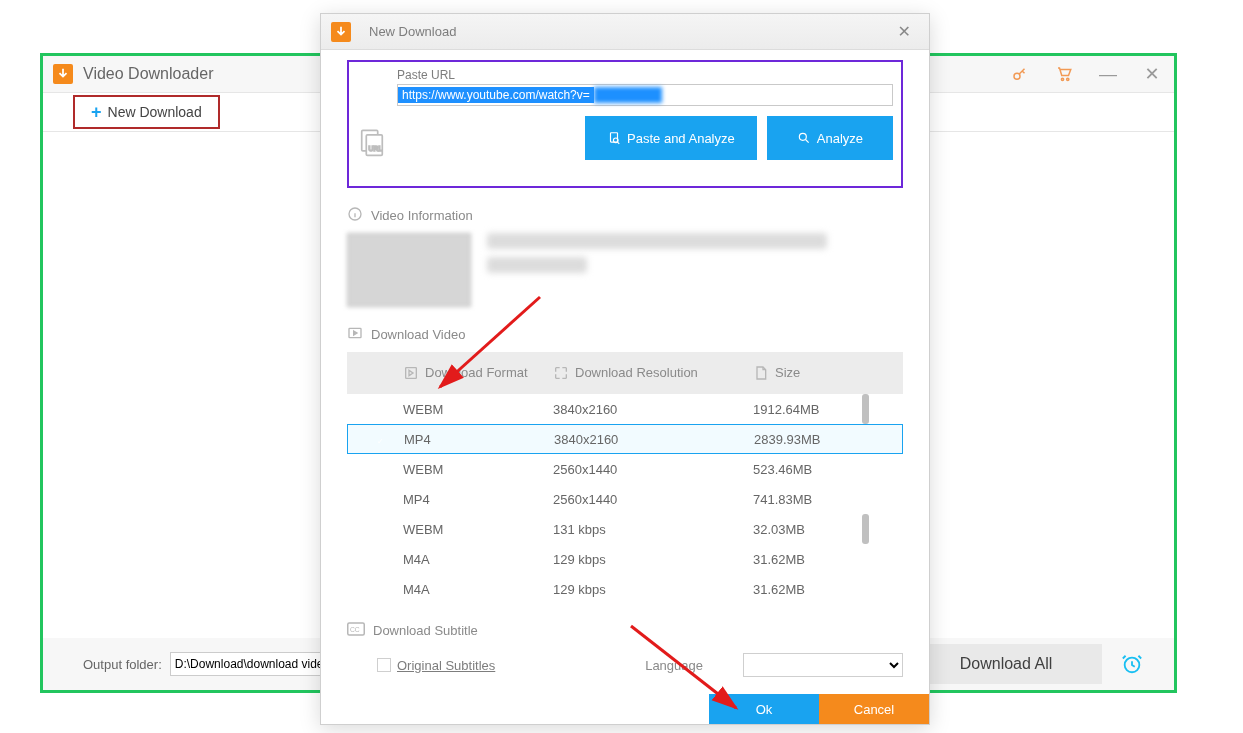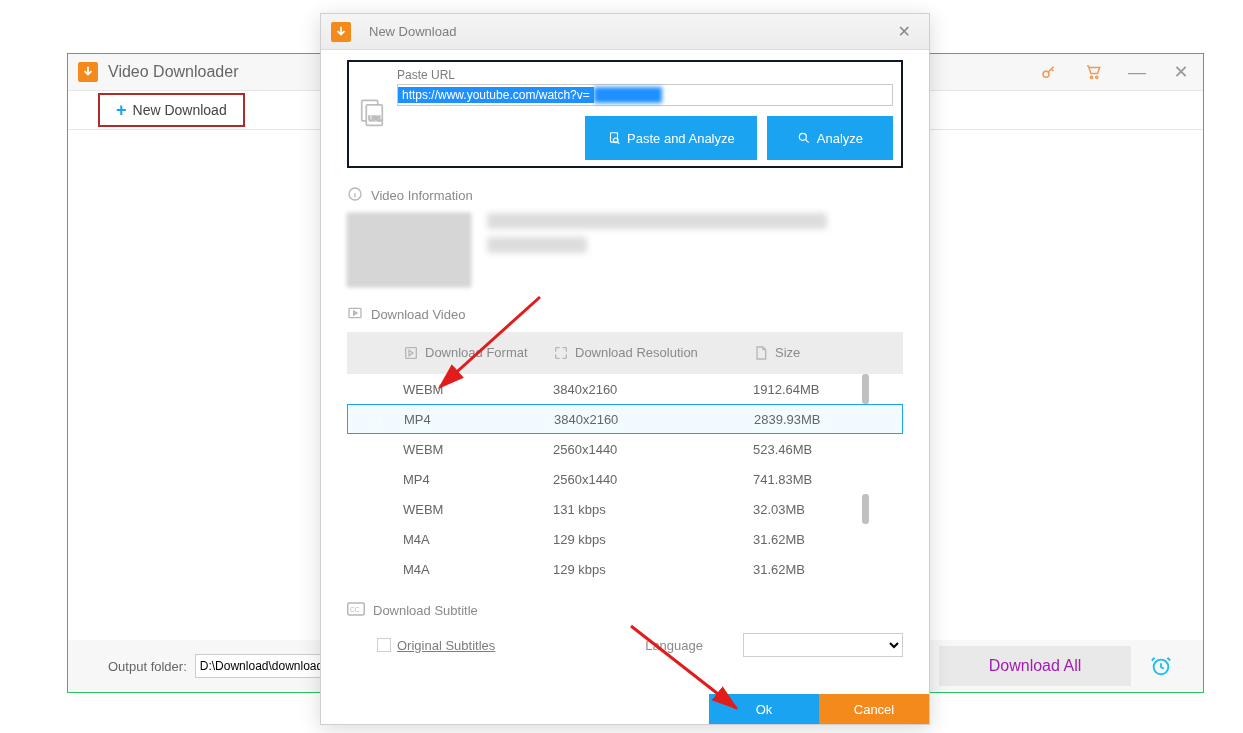--- a/index.html
+++ b/index.html
@@ -1,49 +1,49 @@
 <!DOCTYPE html>
 <html><head>
 <meta charset="utf-8">
 <style>
 * { box-sizing: border-box; margin: 0; padding: 0; font-family: "Segoe UI", Arial, sans-serif; }
 body { background: #fff; width: 1243px; height: 733px; position: relative; overflow: hidden; }
 
 
-.app-window { position: absolute; left: 67px; top: 53px; width: 1137px; height: 640px; border: 1px solid #22c55e; background: #f7f7f7; }
+.app-window { position: absolute; left: 40px; top: 53px; width: 1137px; height: 640px; border: 3px solid #22c55e; background: #f7f7f7; }
 .app-titlebar { height: 36px; background: #f7f7f7; display: flex; align-items: center; padding-left: 10px; }
 .app-logo { width: 20px; height: 20px; background: #f58a1c; display: flex; align-items: center; justify-content: center; margin-right: 10px; border-radius: 2px; }
 .app-logo svg { width: 14px; height: 14px; }
 .app-title { font-size: 16px; color: #666; }
 .app-title-right { margin-left: auto; display: flex; align-items: center; }
 .title-icon { width: 44px; height: 36px; display: flex; align-items: center; justify-content: center; color: #f29a55; font-size: 16px; }
 .title-icon.gray { color: #9a9a9a; font-size: 18px; }
 
 .app-toolbar { height: 40px; background: #fff; border-top: 1px solid #e6e6e6; border-bottom: 1px solid #e6e6e6; display: flex; align-items: center; }
 .new-dl-wrap { border: 2px solid #b02a2a; margin: 2px 0 2px 30px; }
 .new-dl-btn { height: 30px; padding: 0 16px; display: flex; align-items: center; background: #fff; border: none; font-size: 14px; color: #444; cursor: pointer; gap: 6px; }
 .plus { color: #19a3f0; font-size: 18px; font-weight: bold; }
 
 .app-body { background: #fff; height: 540px; }
 
 .app-footer { position: absolute; left: 0; right: 0; bottom: 0; height: 52px; display: flex; align-items: center; padding: 0 20px; background: #f7f7f7; }
 .app-footer .lbl { font-size: 13px; color: #666; margin-left: 20px; margin-right: 8px; }
 .app-footer input { width: 160px; height: 24px; border: 1px solid #ccc; font-size: 12px; padding: 0 4px; }
-.download-all { margin-left: auto; width: 192px; height: 40px; background: #e9e9e9; color: #a21caf; font-size: 16px; border: none; }
+.download-all { margin-left: auto; width: 192px; height: 40px; background: #e9e9e9; color: #404040; font-size: 16px; border: none; }
 .clock-icon { width: 44px; height: 40px; display: flex; align-items: center; justify-content: center; color: #19bff2; font-size: 20px; margin-left: 8px; }
 
 
 .modal { position: absolute; left: 320px; top: 13px; width: 610px; height: 712px; background: #fff; border: 1px solid #cfcfcf; box-shadow: 0 4px 20px rgba(0,0,0,0.15); display: flex; flex-direction: column; }
 .modal-titlebar { height: 36px; background: linear-gradient(#f5f5f5,#ececec); border-bottom: 1px solid #dcdcdc; display: flex; align-items: center; padding: 0 10px; }
 .modal-title { font-size: 13px; color: #7d7d7d; margin-left: 8px; }
 .modal-close { margin-left: auto; font-size: 16px; color: #888; cursor: pointer; padding: 4px 8px; }
 
 .modal-body { flex: 1; padding: 10px 26px 0 26px; overflow: hidden; }
 
-.url-box { border: 2px solid #0f172a; padding: 6px 8px 6px 8px; display: flex; }
+.url-box { border: 2px solid #6d28d9; padding: 6px 8px 26px 8px; display: flex; align-items: flex-end; }
 .url-icon { width: 30px; margin-right: 10px; display:flex; align-items:center; justify-content:center; color:#bdbdbd;}
 .url-main { flex: 1; }
 .url-label { font-size: 12px; color: #7d7d7d; margin-bottom: 2px; }
 .url-input { width: 100%; height: 22px; border: 1px solid #c9c9c9; background: #fff; }
 .url-input span { display:inline-block; background: #1e90ff; color:#fff; font-size:12px; padding:1px 4px; }
 .url-input .blur { filter: blur(2px); background:#1e90ff; color:#1e90ff;}
 .url-btns { display: flex; justify-content: flex-end; gap: 10px; margin-top: 10px; }
 .btn-blue { background: #19a3f0; color: #fff; border: none; height: 44px; padding: 0 22px; font-size: 13px; display: inline-flex; align-items: center; gap: 6px; cursor: pointer; }
 .btn-blue.analyze { padding: 0 30px; }
 

